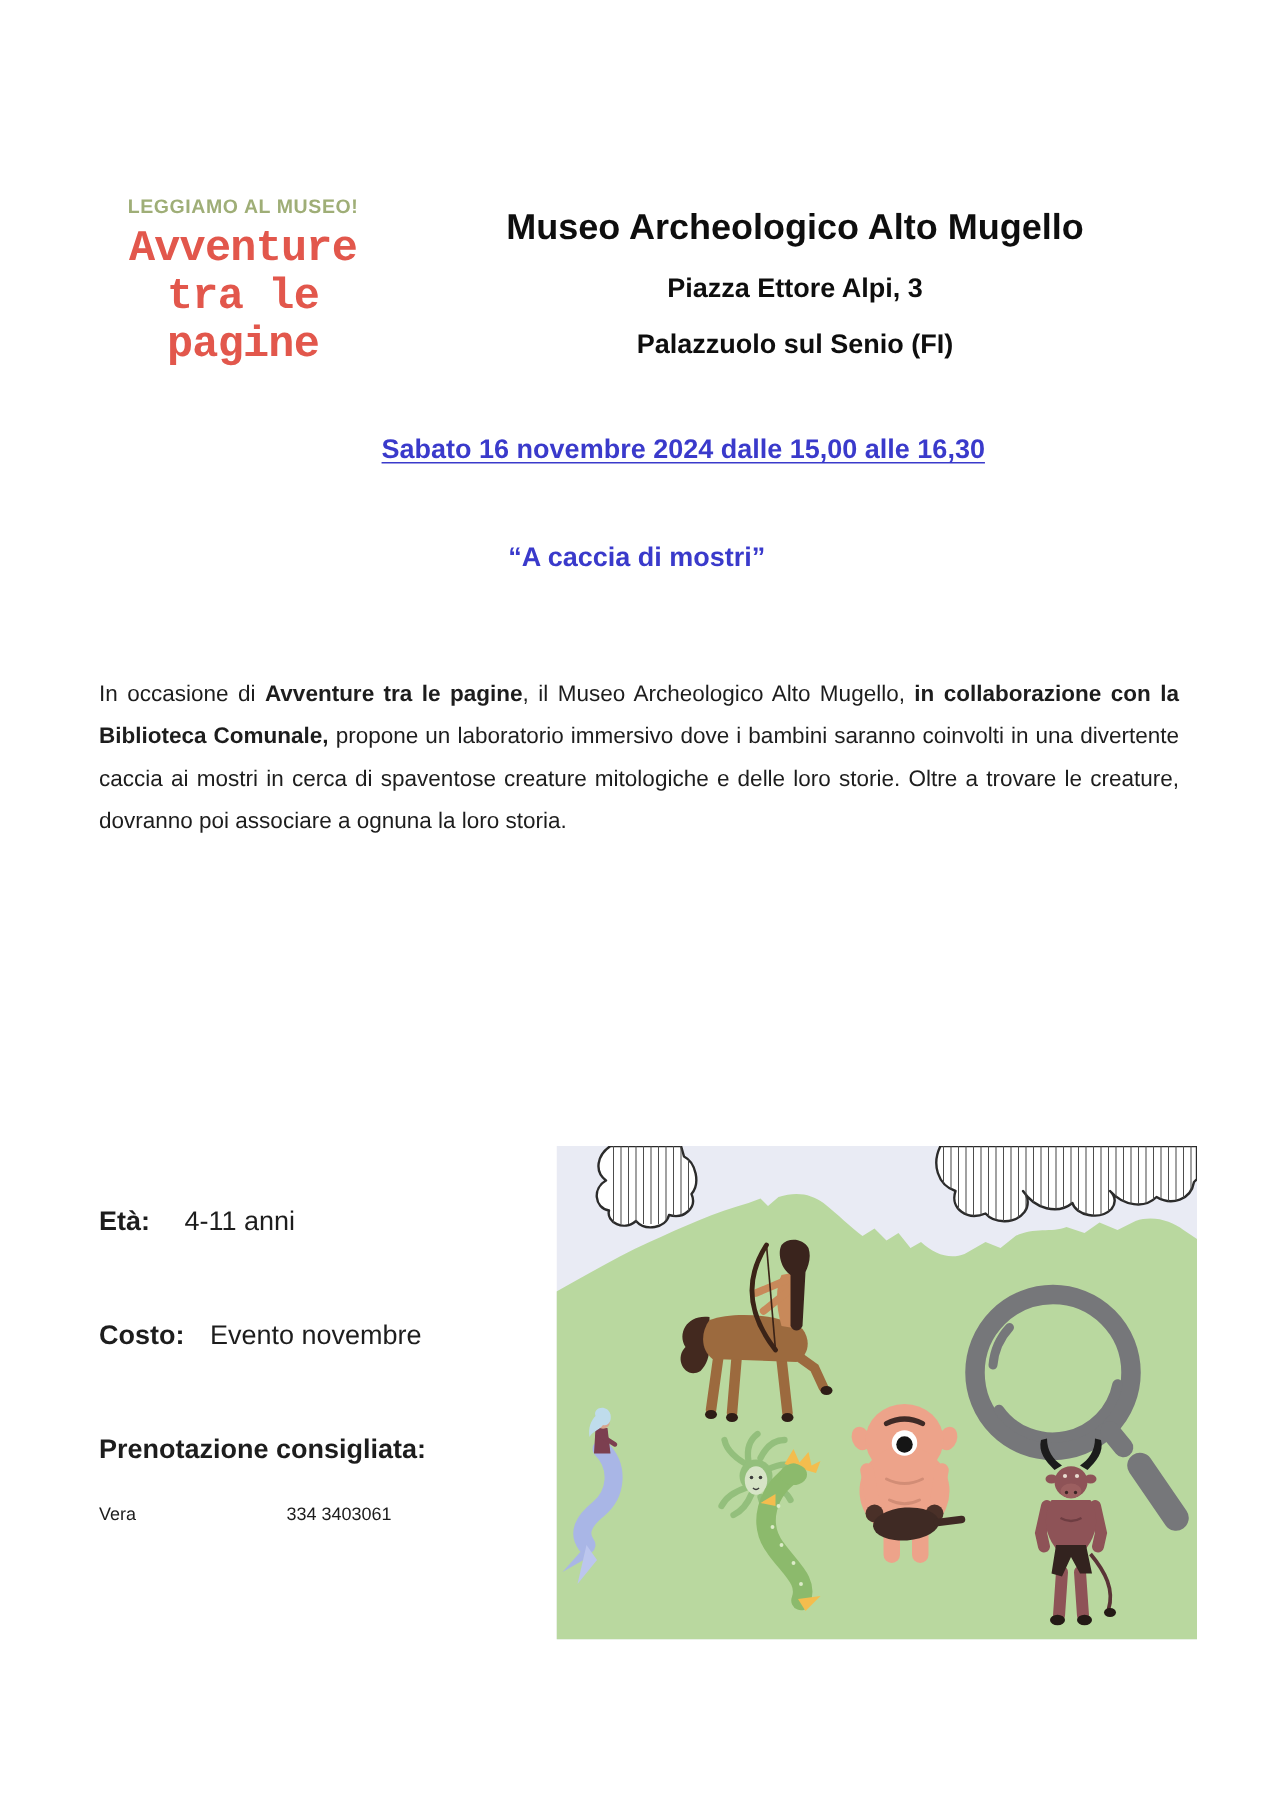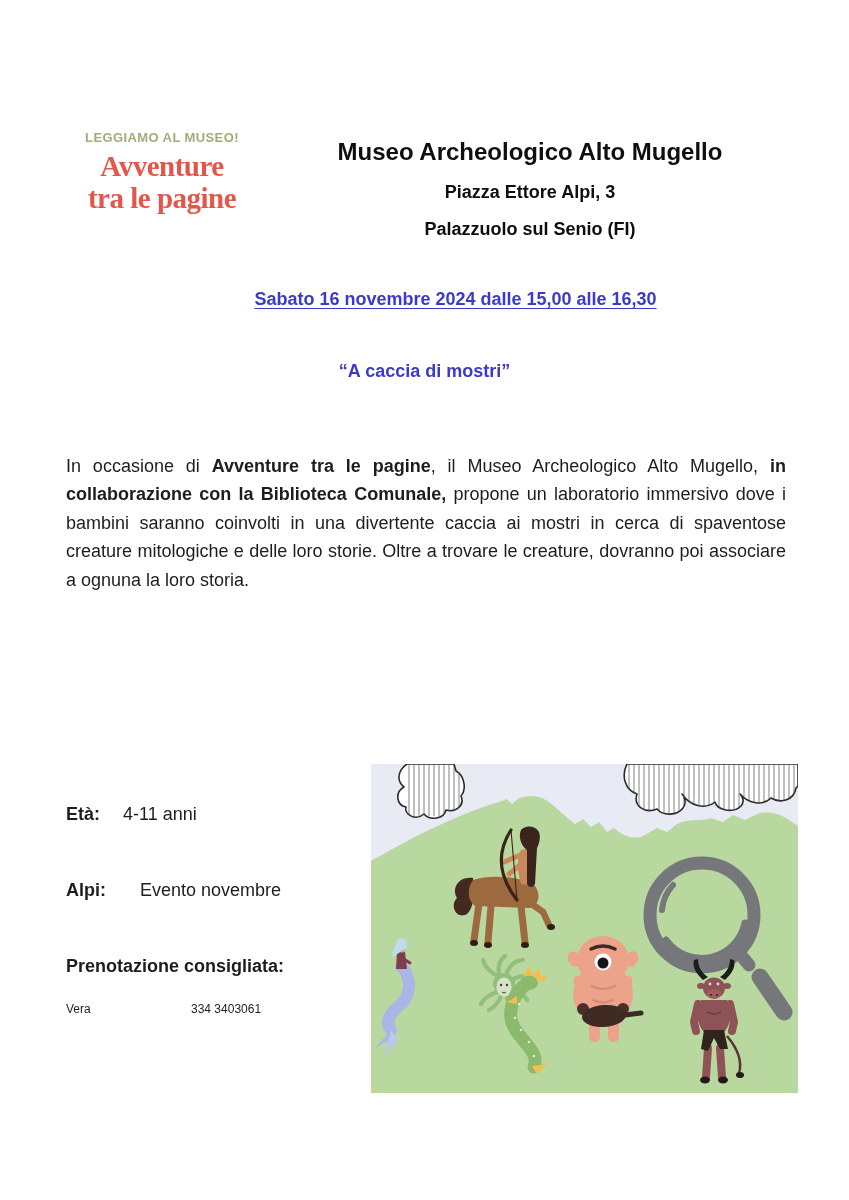--- a/index.html
+++ b/index.html
@@ -21,21 +21,21 @@
     overflow:hidden;
   }
   
   .logo{position:absolute;left:74px;top:130px;width:176px;text-align:center;}
   .logo-tagline{
     color:var(--logo-green);
     font-size:13px;font-weight:bold;letter-spacing:.4px;
     margin-bottom:5px;
   }
   .logo-title{
-    font-family:Liberation Serif, serif;
+    font-family:Liberation Mono, monospace;
     color:var(--logo-red);
     font-weight:bold;
     font-size:29px;line-height:32px;
     letter-spacing:-0.5px;
   }
   
   .header{position:absolute;left:262px;top:138px;width:536px;text-align:center;color:#0e0e0e;}
   .museum-name{font-size:24px;font-weight:bold;line-height:28px;}
   .address-line{font-size:18px;font-weight:bold;margin-top:15px;line-height:22px;}
   
@@ -44,21 +44,21 @@
     color:var(--accent-blue);font-size:18px;font-weight:bold;
     text-decoration:underline;text-underline-offset:3px;padding-left:31px;
   }
   .event-title{
     position:absolute;left:0;top:361px;width:849px;text-align:center;
     color:var(--accent-blue);font-size:18px;font-weight:bold;
   }
   
   .description{
     position:absolute;left:66px;top:434px;width:720px;
-    font-size:18px;line-height:28.4px;text-align:justify;
+    font-size:15px;line-height:28.4px;text-align:justify;
     color:var(--body-text);
   }
   
   .details{position:absolute;left:66px;top:804px;width:300px;font-size:18px;}
   .detail-row{margin-bottom:55px;}
   .detail-label{font-weight:bold;display:inline-block;}
   .age-label{width:57px;}
   .cost-label{width:74px;}
   .booking-label{font-weight:bold;margin-bottom:18px;}
   .contact-row{display:flex;line-height:28px;font-size:12px;gap:28px;}
@@ -91,21 +91,21 @@
   <div class="event-datetime">Sabato 16 novembre 2024 dalle 15,00 alle 16,30</div>
   <div class="event-title">“A caccia di mostri”</div>
 
   <p class="description"><span>In occasione di </span><strong>Avventure tra le pagine</strong><span>, il Museo Archeologico Alto Mugello, </span><strong>in collaborazione con la Biblioteca Comunale,</strong><span> propone un laboratorio immersivo dove i bambini saranno coinvolti in una divertente caccia ai mostri in cerca di spaventose creature mitologiche e delle loro storie. Oltre a trovare le creature, dovranno poi associare a ognuna la loro storia.</span></p>
 
   <div class="details">
     <div class="detail-row">
       <span class="detail-label age-label">Età:</span><span>4-11 anni</span>
     </div>
     <div class="detail-row">
-      <span class="detail-label cost-label">Alpi:</span><span>Evento novembre</span>
+      <span class="detail-label cost-label">Costo:</span><span>Evento novembre</span>
     </div>
     <div class="booking-label">Prenotazione consigliata:</div>
     <div class="contact-row">
       <span class="contact-name">Vera</span>
       <span class="contact-phone">334 3403061</span>
     </div>
   </div>
 
   <svg class="illustration" viewBox="0 0 427 329" aria-hidden="true">
 

